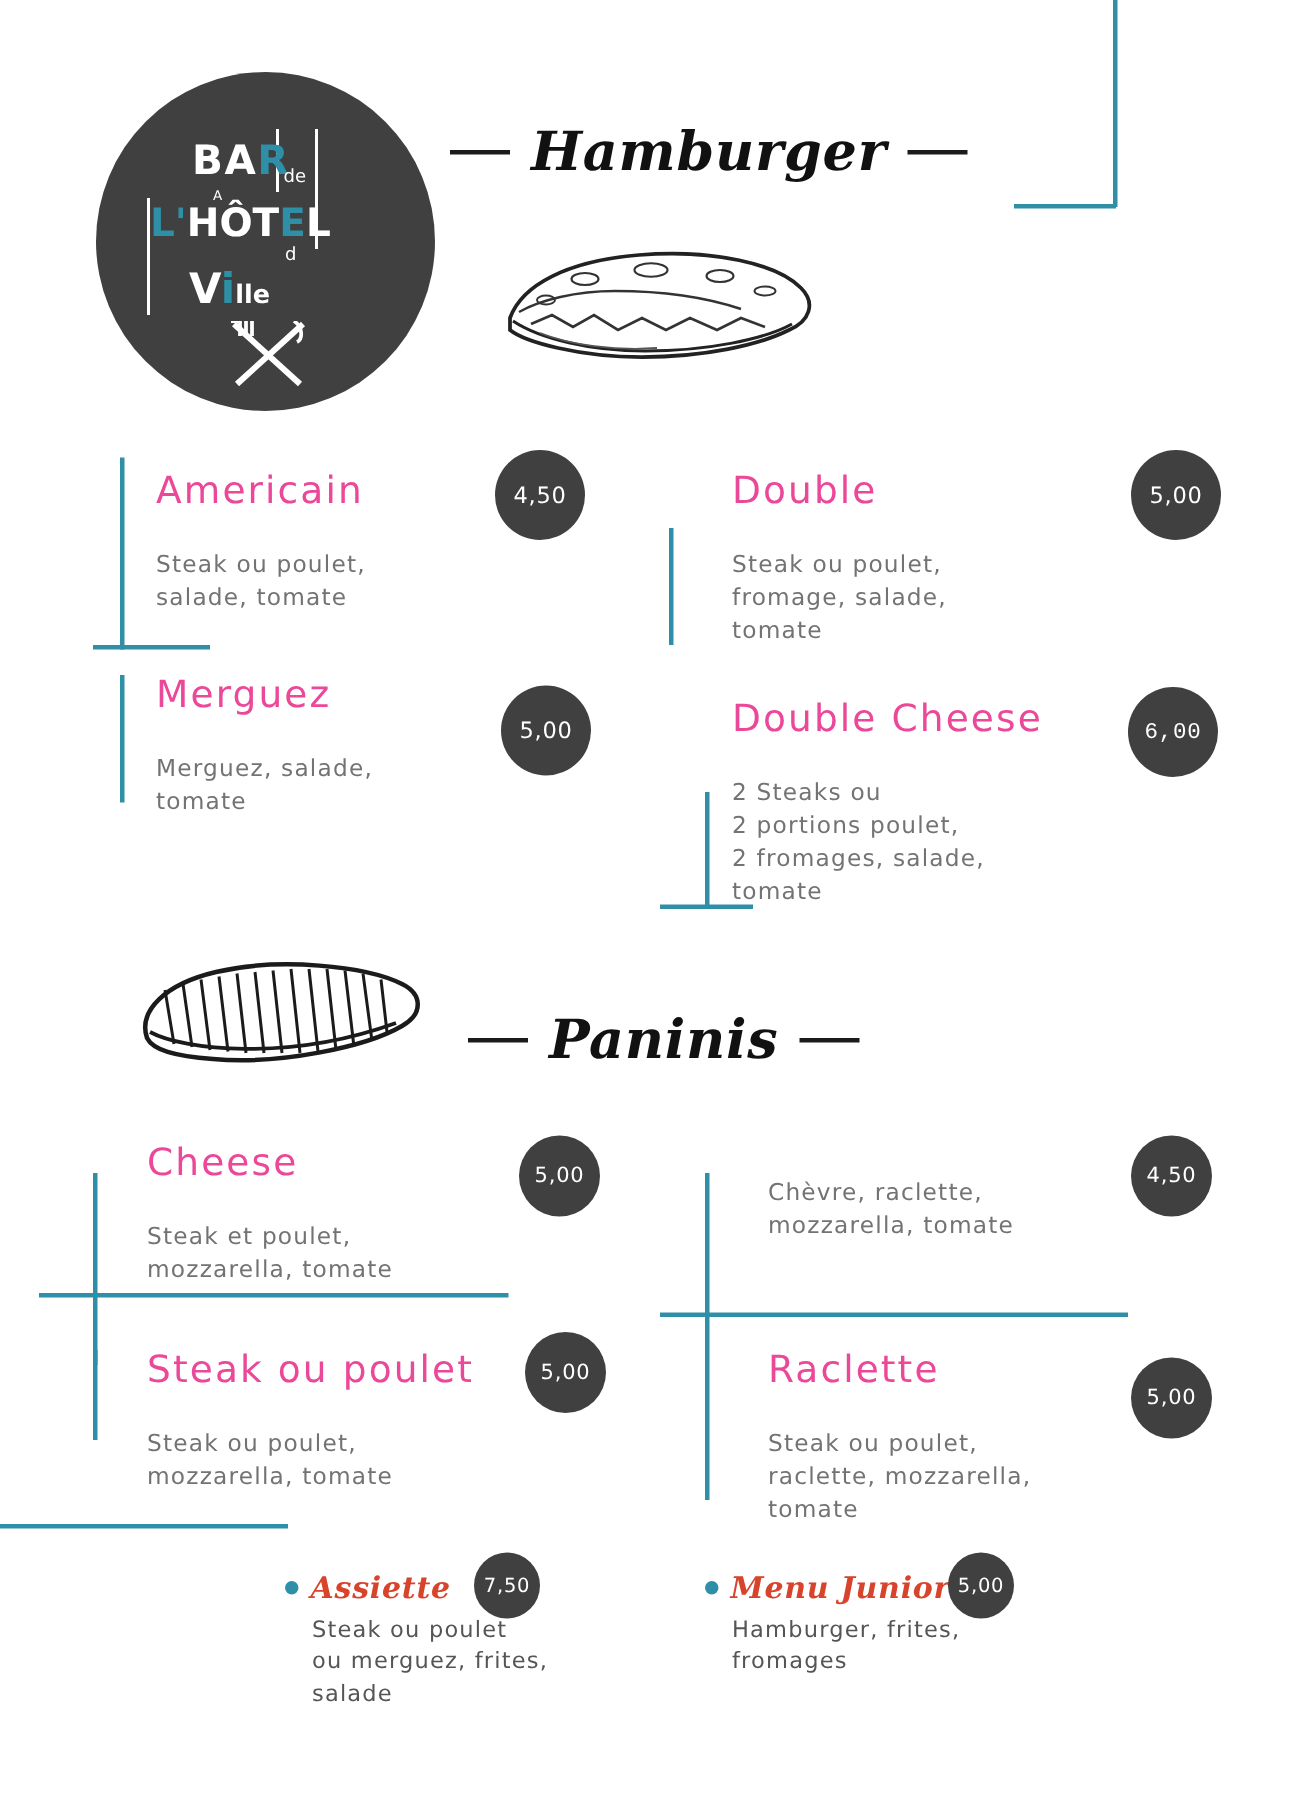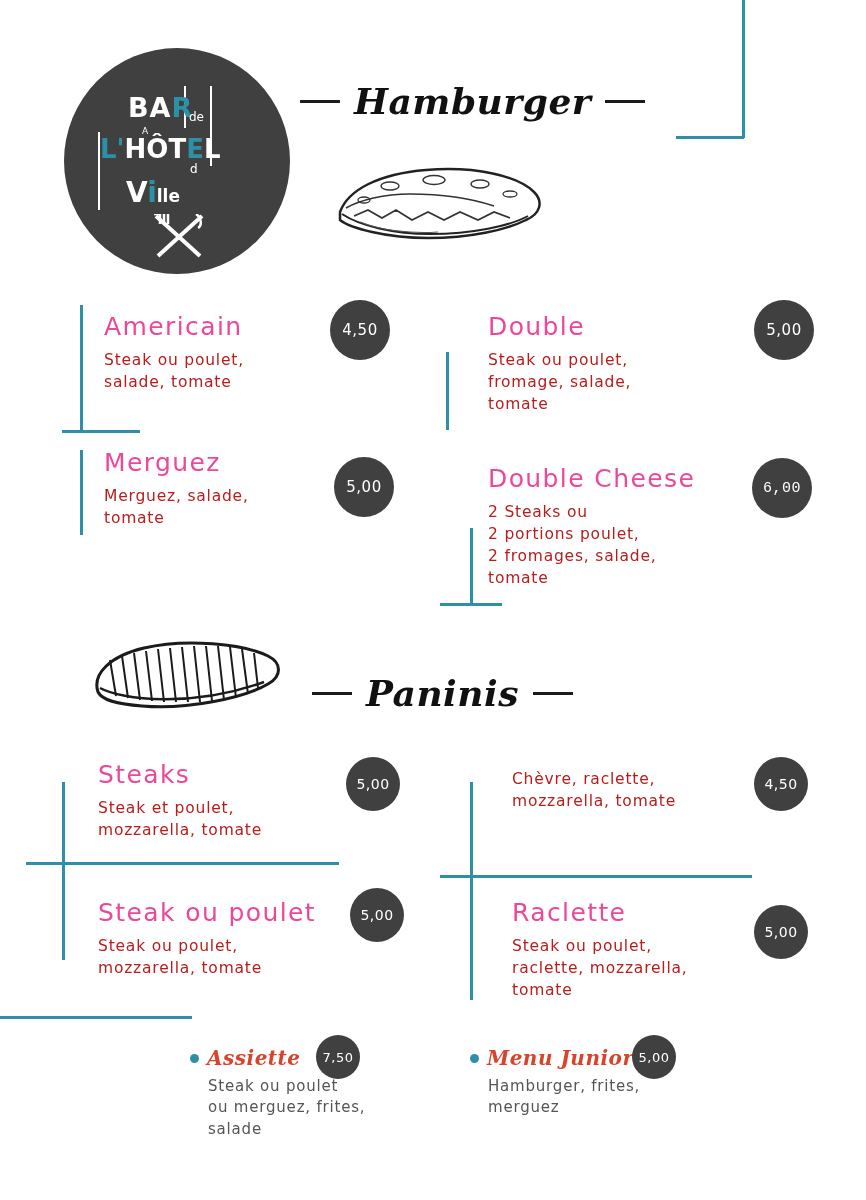--- a/index.html
+++ b/index.html
@@ -130,24 +130,24 @@
   
   .item { position: absolute; }
   .item .name {
     font-family: "DejaVu Sans", sans-serif;
     font-size: 25px;
     color: #ec4899;
     letter-spacing: 1.4px;
     white-space: nowrap;
   }
   .item .desc {
-    margin-top: 8px;
+    margin-top: 24px;
     font-size: 15.5px;
     line-height: 1.42;
-    color: #b91c1c;
+    color: #737373;
     letter-spacing: 0.8px;
     white-space: pre-line;
   }
 
   
   .price {
     position: absolute;
     border-radius: 50%;
     background: #3f403f;
     color: #ffffff;
@@ -302,21 +302,21 @@
   <path d="M18 58 C40 70 110 78 182 52" stroke="#1b1b1b" stroke-width="2.5" fill="none"></path>
 </svg>
 
 <div class="section-head" id="head-paninis">
   <span class="dash"></span>
   <span class="title">Paninis</span>
   <span class="dash"></span>
 </div>
 
 <div class="item" style="left:98px; top:760px; width:230px;">
-  <div class="name">Steaks</div>
+  <div class="name">Cheese</div>
   <div class="desc">Steak et poulet,
 mozzarella, tomate</div>
 </div>
 <div class="price mid" style="left:346px; top:757px;">5,00</div>
 
 <div class="item" style="left:512px; top:760px; width:230px;">
   <div class="desc">Chèvre, raclette,
 mozzarella, tomate</div>
 </div>
 <div class="price mid" style="left:754px; top:757px;">4,50</div>
@@ -344,15 +344,15 @@
 ou merguez, frites,
 salade</div>
 </div>
 <div class="price sml" style="left:316px; top:1035px;">7,50</div>
 
 <div class="special" style="left:470px; top:1046px; width:220px;">
   <div>
     <span class="bullet"></span><span class="sname">Menu Junior</span>
   </div>
   <div class="sdesc">Hamburger, frites,
-merguez</div>
+fromages</div>
 </div>
 <div class="price sml" style="left:632px; top:1035px;">5,00</div>
 
 </body></html>

